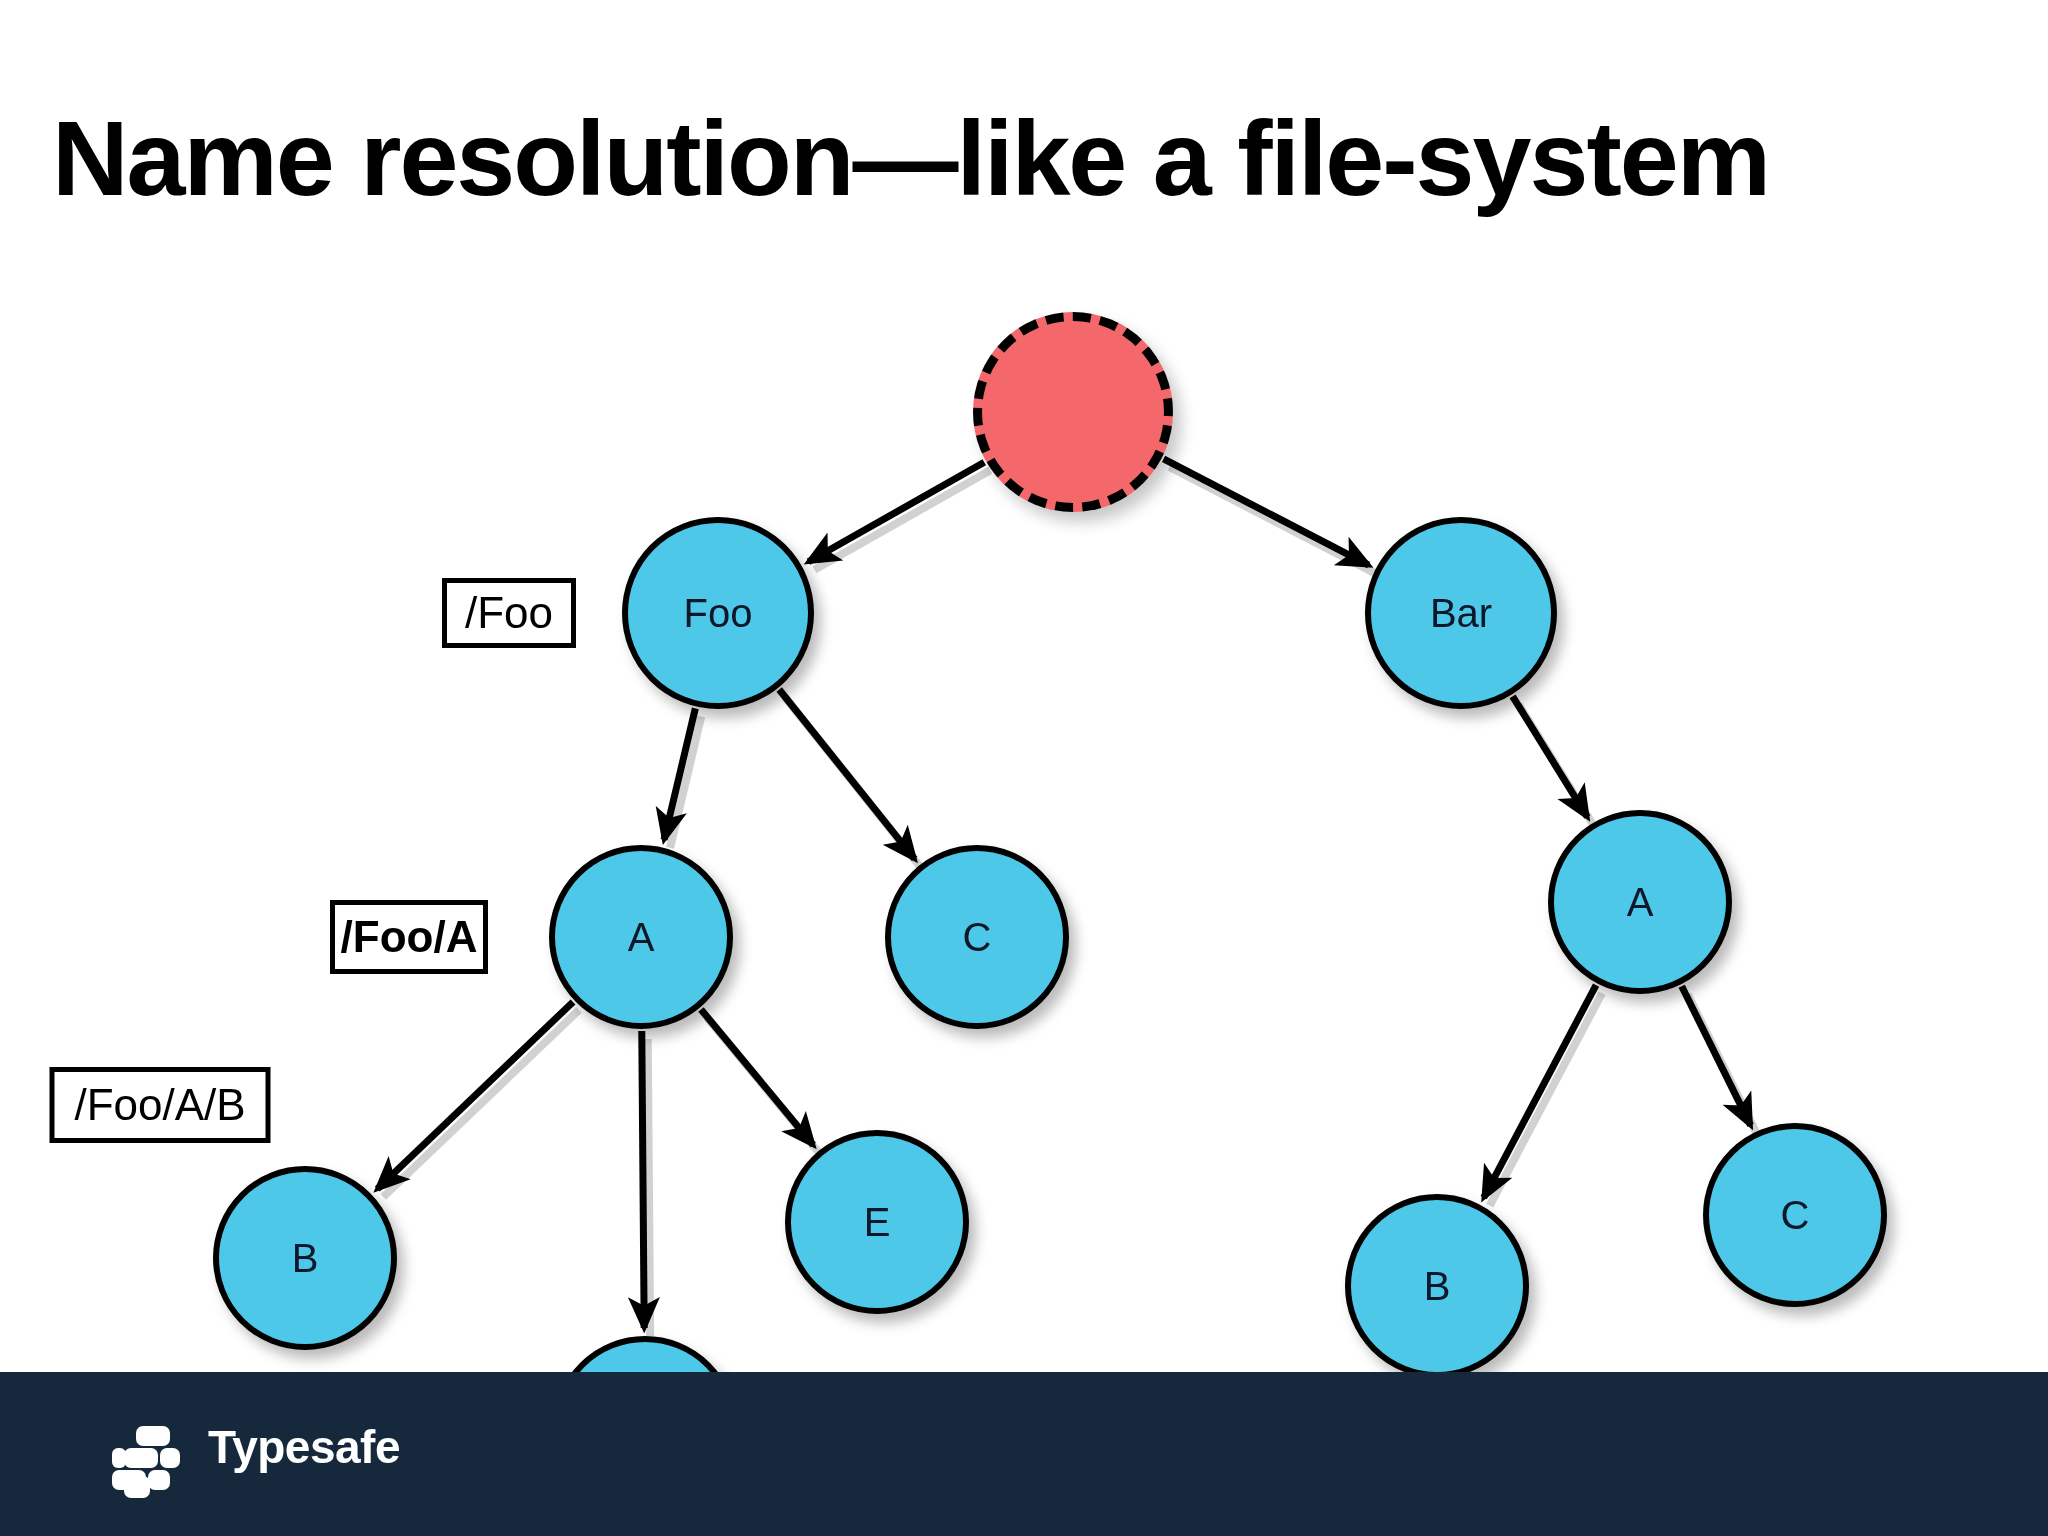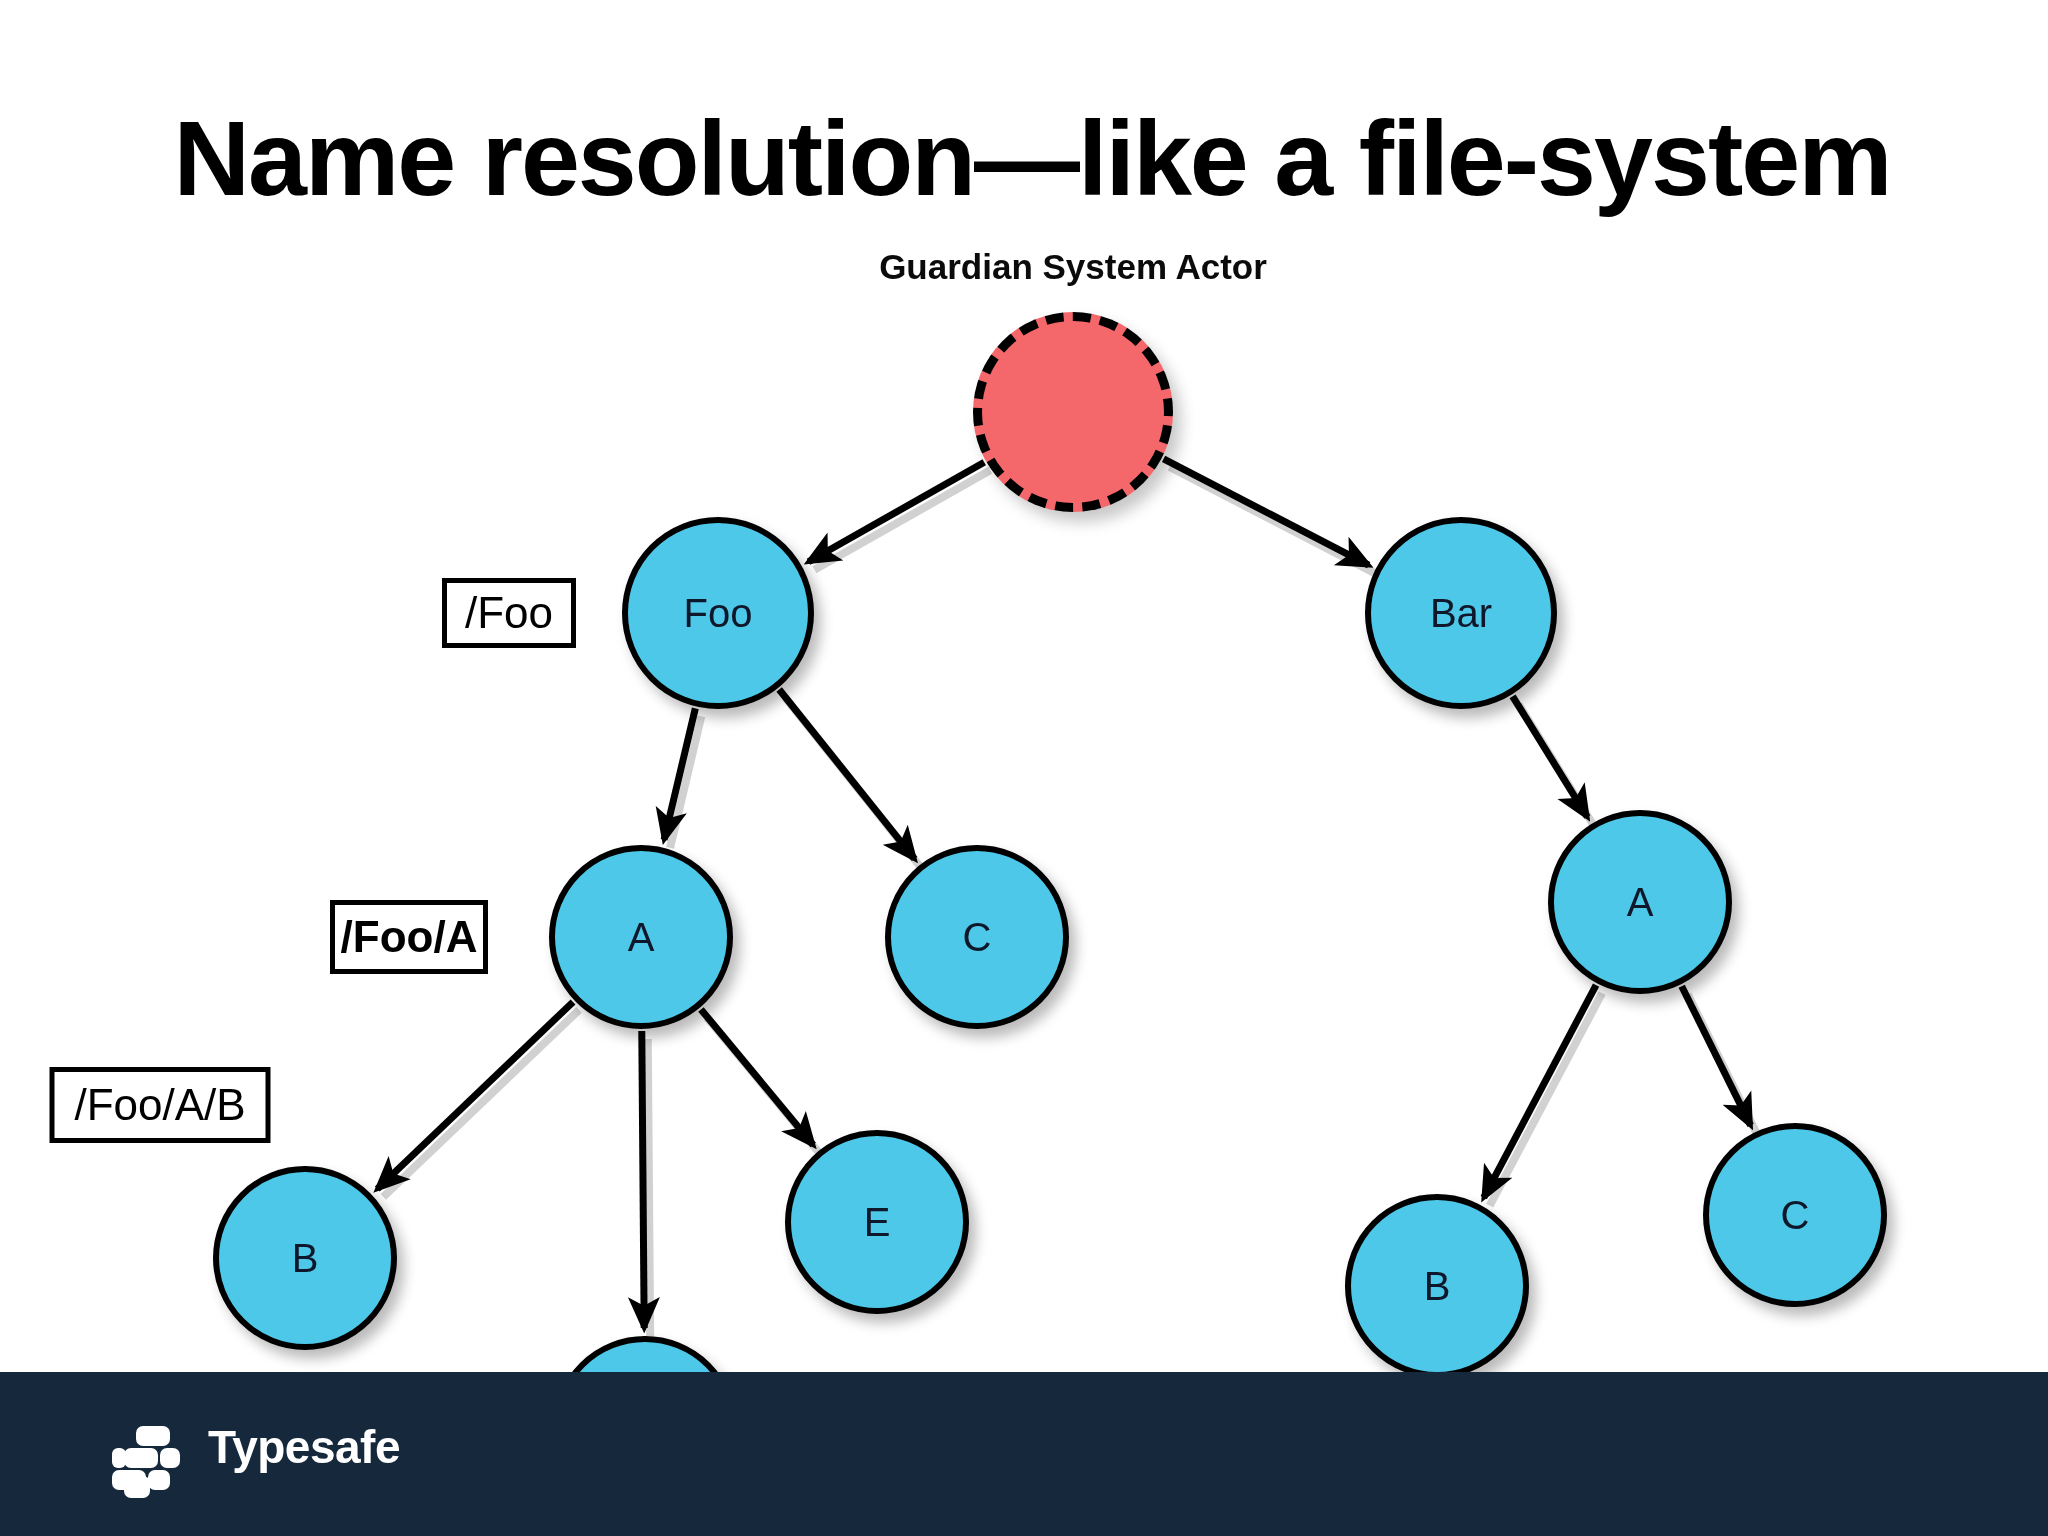--- a/index.html
+++ b/index.html
@@ -24,21 +24,20 @@
     left: 52px;
     top: 28px;
     width: 1960px;
     font-family: "Liberation Sans", sans-serif;
     font-weight: bold;
     font-size: 106px;
     line-height: 1.12;
     letter-spacing: -2px;
     color: #000000;
     white-space: nowrap;
-    text-align: center;
   }
 
   
   #edge-layer {
     position: absolute;
     left: 0;
     top: 0;
     width: 2048px;
     height: 1536px;
   }
@@ -155,21 +154,20 @@
       <line x1="647.7657587036391" y1="1038.996880871696" x2="650.185363081235" y2="1336.0033182216" stroke="rgba(0,0,0,0.18)" stroke-width="8"></line>
       <line x1="641.7657587036391" y1="1030.996880871696" x2="644.185363081235" y2="1328.0033182216" stroke="#000000" stroke-width="7" marker-end="url(#arrowhead)"></line>
       <line x1="706.952158703232" y1="1017.399852671276" x2="819.2211077625191" y2="1152.9788801369405" stroke="rgba(0,0,0,0.18)" stroke-width="8"></line>
       <line x1="700.952158703232" y1="1009.399852671276" x2="813.2211077625191" y2="1144.9788801369405" stroke="#000000" stroke-width="7" marker-end="url(#arrowhead)"></line>
       <line x1="1602.0682785232643" y1="993.1023696899825" x2="1489.7358739114209" y2="1205.5932237340612" stroke="rgba(0,0,0,0.18)" stroke-width="8"></line>
       <line x1="1596.0682785232643" y1="985.1023696899825" x2="1483.7358739114209" y2="1197.5932237340612" stroke="#000000" stroke-width="7" marker-end="url(#arrowhead)"></line>
       <line x1="1687.7148144415032" y1="994.2370123883259" x2="1756.6225378281881" y2="1133.386157033696" stroke="rgba(0,0,0,0.18)" stroke-width="8"></line>
       <line x1="1681.7148144415032" y1="986.2370123883259" x2="1750.6225378281881" y2="1125.386157033696" stroke="#000000" stroke-width="7" marker-end="url(#arrowhead)"></line>
     </svg>
 
-  <div id="guardian-caption" style="left: 1073px; top: 267px;">Guardian System Actor</div>
 
   <div id="node-layer">
       <div class="path-box" style="left: 509px; top: 613px; width: 134px; height: 70px;">
         <span class="path-text">/Foo</span>
       </div>
       <div class="path-box" style="left: 409px; top: 937px; width: 158px; height: 74px; font-weight: bold;">
         <span class="path-text">/Foo/A</span>
       </div>
       <div class="path-box" style="left: 160px; top: 1105px; width: 221px; height: 76px;">
         <span class="path-text">/Foo/A/B</span>

